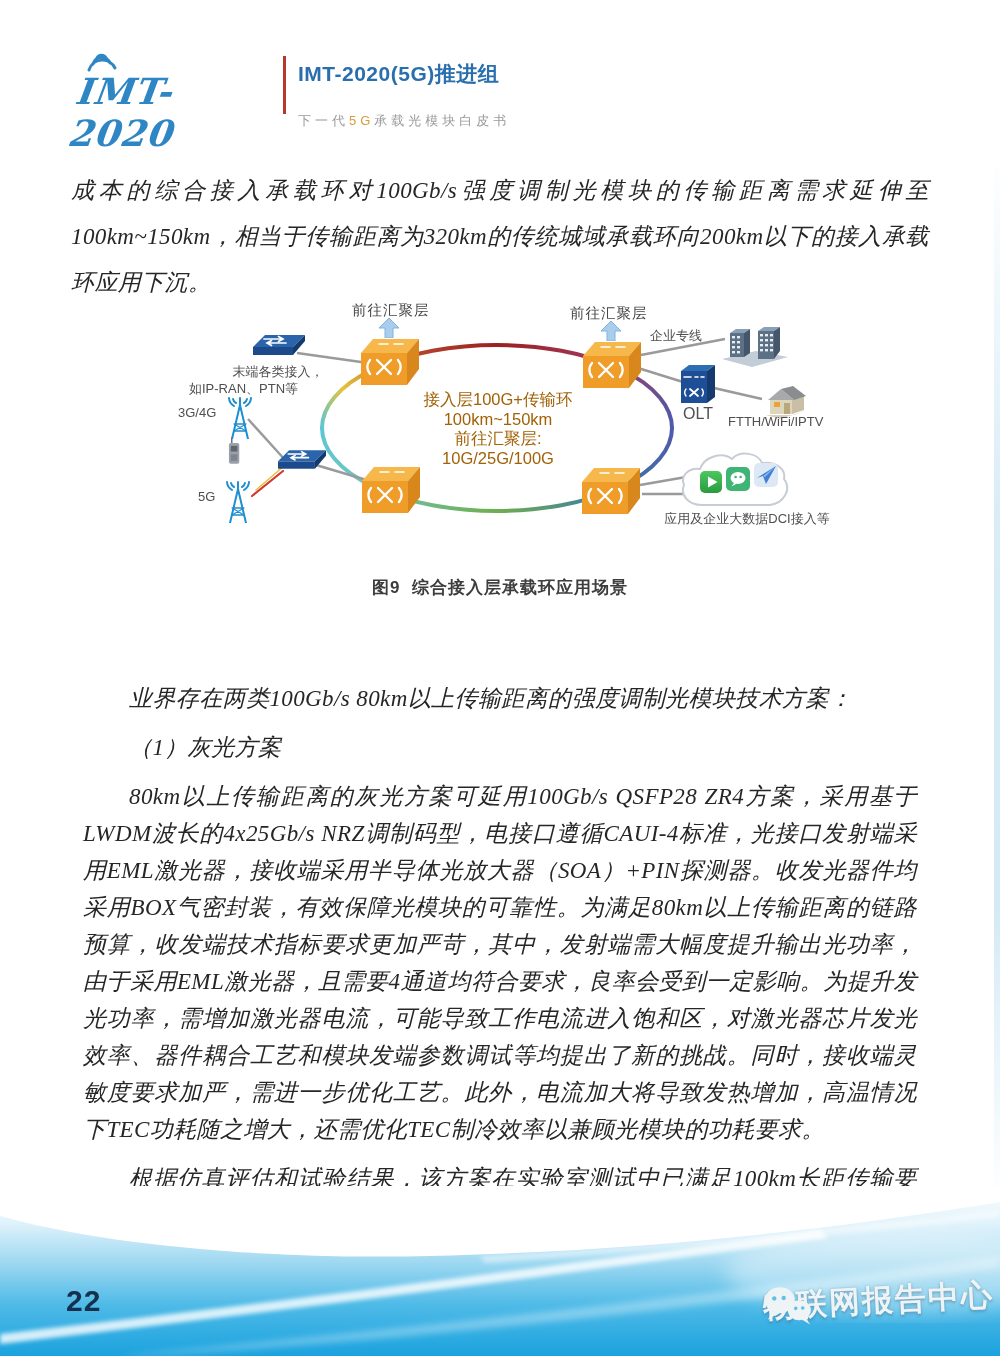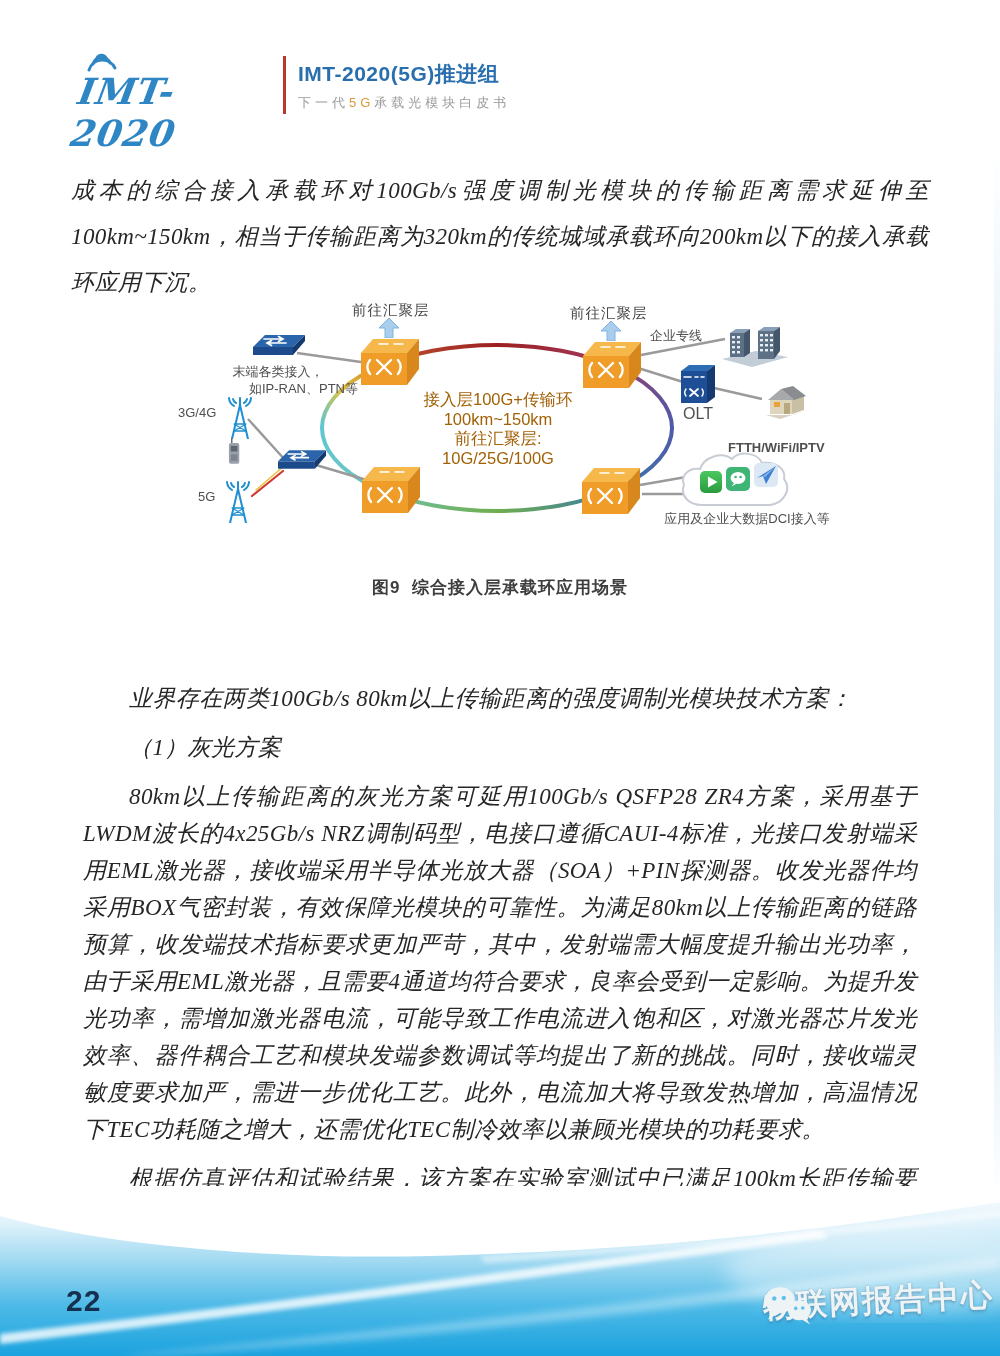--- a/index.html
+++ b/index.html
@@ -9,21 +9,21 @@
   
   .header{position:absolute;left:75px;top:52px;display:flex;align-items:flex-start;}
   .logo-wrap{position:relative;width:200px;height:70px;}
   .logo-arcs{position:absolute;left:6px;top:-4px;}
   .logo-text{position:absolute;left:0;top:18px;font-size:36px;font-weight:bold;font-style:italic;
              color:#2f86c4;letter-spacing:1px;transform:skewX(-10deg);
              font-family:"DejaVu Serif","Liberation Serif",serif;}
   .header-divider{width:3px;height:58px;background:#b5392c;margin:4px 12px 0 8px;}
   .header-titles{padding-top:8px;}
   .org-title{font-size:21px;font-weight:bold;color:#2a6fad;letter-spacing:0.5px;}
-  .subtitle{margin-top:6px;font-size:13px;letter-spacing:4px;color:#9a9a9a;}
+  .subtitle{margin-top:24px;font-size:13px;letter-spacing:4px;color:#9a9a9a;}
   .subtitle .accent{color:#d99a3a;}
 
   
   .doc-text{position:absolute;left:71px;width:858px;
             font-family:"Liberation Serif","DejaVu Serif",serif;
             font-size:23px;color:#262626;text-align:justify;letter-spacing:0.4px;font-style:italic;}
   .intro{top:168px;line-height:46px;}
   .bodytext{top:668px;line-height:37px;}
   .bodytext p{margin:12px;text-indent:2em;}
 
@@ -265,32 +265,32 @@
           <rect width="24" height="24" rx="5" fill="#dce8f4"></rect>
           <polygon points="3,15 22,3 12,21 9,13" fill="#3f7fd6"></polygon>
           <polygon points="9,13 22,3 11,14" fill="#8cb8ea"></polygon>
         </g>
       </g>
     </svg>
 
     <div class="dlabel big" style="left:352px;top:4px;">前往汇聚层</div>
     <div class="dlabel big" style="left:570px;top:7px;">前往汇聚层</div>
     <div class="dlabel" style="left:212px;top:66px;width:132px;text-align:center;">末端各类接入，</div>
-    <div class="dlabel" style="left:212px;top:83px;width:146px;text-align:right;">如IP-RAN、PTN等</div>
+    <div class="dlabel" style="left:189px;top:83px;width:146px;text-align:left;">如IP-RAN、PTN等</div>
     <div class="dlabel" style="left:178px;top:108px;">3G/4G</div>
     <div class="dlabel" style="left:198px;top:192px;">5G</div>
     <div class="ring-text">
       <div>接入层100G+传输环</div>
       <div>100km~150km</div>
       <div>前往汇聚层:</div>
       <div>10G/25G/100G</div>
     </div>
     <div class="dlabel" style="left:650px;top:30px;">企业专线</div>
     <div class="dlabel" style="left:683px;top:108px;font-size:16px;">OLT</div>
-    <div class="dlabel" style="left:728px;top:143px;font-weight:bold;">FTTH/WiFi/IPTV</div>
+    <div class="dlabel" style="left:728px;top:117px;">FTTH/WiFi/IPTV</div>
     <div class="dlabel" style="left:652px;top:213px;width:190px;text-align:center;">应用及企业大数据DCI接入等</div>
   </div>
 
   <div class="caption">图9  综合接入层承载环应用场景</div>
 
   <div class="doc-text bodytext">
     <p>业界存在两类100Gb/s 80km以上传输距离的强度调制光模块技术方案：</p>
     <p>（1）灰光方案</p>
     <p>80km以上传输距离的灰光方案可延用100Gb/s QSFP28 ZR4方案，采用基于LWDM波长的4x25Gb/s NRZ调制码型，电接口遵循CAUI-4标准，光接口发射端采用EML激光器，接收端采用半导体光放大器（SOA）+PIN探测器。收发光器件均采用BOX气密封装，有效保障光模块的可靠性。为满足80km以上传输距离的链路预算，收发端技术指标要求更加严苛，其中，发射端需大幅度提升输出光功率，由于采用EML激光器，且需要4通道均符合要求，良率会受到一定影响。为提升发光功率，需增加激光器电流，可能导致工作电流进入饱和区，对激光器芯片发光效率、器件耦合工艺和模块发端参数调试等均提出了新的挑战。同时，接收端灵敏度要求加严，需进一步优化工艺。此外，电流加大将导致发热增加，高温情况下TEC功耗随之增大，还需优化TEC制冷效率以兼顾光模块的功耗要求。</p>
     <p>根据仿真评估和试验结果，该方案在实验室测试中已满足100km长距传输要求，初步预估链路预算如表17所示。在34dB链路预算要求下，输出功率需&gt;4dBm，消光比需&gt;6dB，接收灵敏度需&lt;-30dBm。由于设备散热设计容限需要足够裕量，光模块功耗需控制在6.5W以内。</p>

